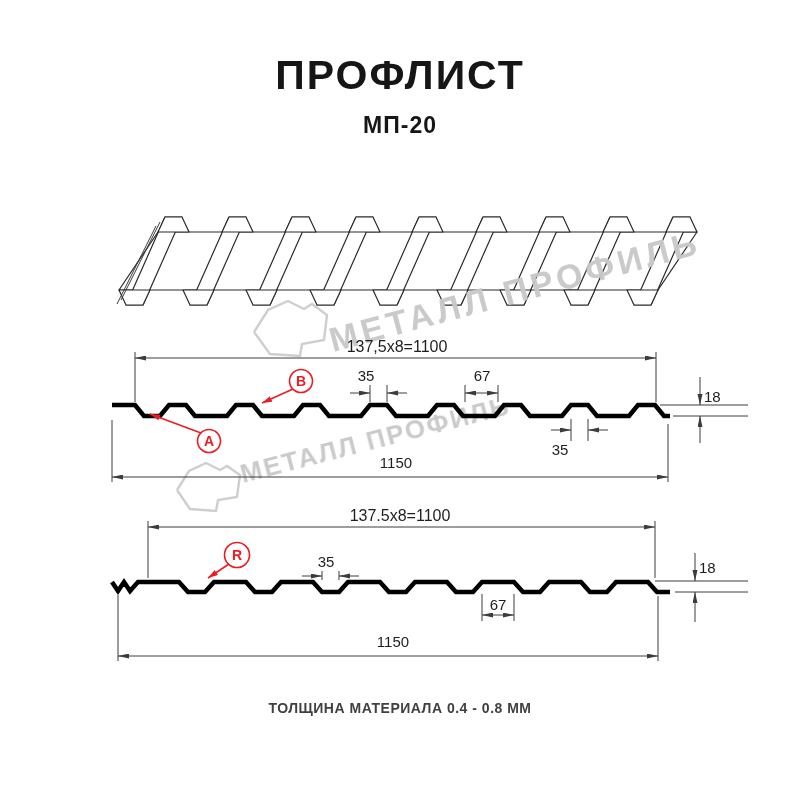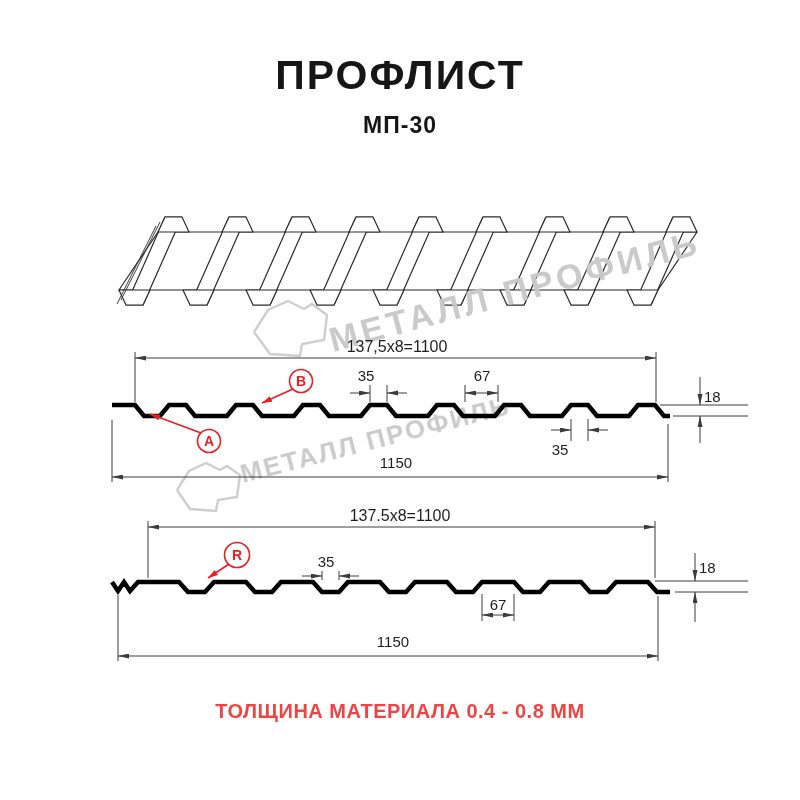--- a/index.html
+++ b/index.html
@@ -1,37 +1,37 @@
 <!DOCTYPE html>
 <html><head>
 <meta charset="utf-8">
 <style>
   html,body{margin:0;padding:0;background:#ffffff;}
   body{width:800px;height:800px;position:relative;font-family:"Liberation Sans",sans-serif;overflow:hidden;}
   .hdr{position:absolute;left:0;width:800px;text-align:center;color:#161616;}
   #title{top:52px;font-size:41px;font-weight:800;letter-spacing:2px;}
   #subtitle{top:112px;font-size:23px;font-weight:600;letter-spacing:1px;}
-  #footer{position:absolute;left:0;top:700px;width:800px;text-align:center;font-size:20px;font-weight:600;letter-spacing:.5px;color:#ef4444;}
+  #footer{position:absolute;left:0;top:700px;width:800px;text-align:center;font-size:14px;font-weight:600;letter-spacing:.5px;color:#404040;}
   svg{position:absolute;left:0;top:0;}
   svg text{font-family:"Liberation Sans",sans-serif;fill:#1e1e1e;}
   .dimtxt{font-size:15px;}
   .dimbig{font-size:16px;}
   .thin{stroke:#3c3c3c;stroke-width:1;fill:none;}
   .prof{stroke:#000;stroke-width:4.5;fill:none;stroke-linejoin:miter;}
   .wfill{fill:#fff;stroke:#2a2a2a;stroke-width:1.2;stroke-linejoin:round;}
   .wm{fill:#c8c8c8;font-weight:bold;}
   .wmlogo{fill:none;stroke:#cccccc;stroke-width:2.4;stroke-linejoin:miter;}
   .red{stroke:#ea1d25;fill:none;stroke-width:1.6;}
   .redtxt{fill:#ea1d25;font-size:14px;font-weight:bold;}
 </style>
 </head>
 <body>
 
 <div class="hdr" id="title">ПРОФЛИСТ</div>
-<div class="hdr" id="subtitle">МП-30</div>
+<div class="hdr" id="subtitle">МП-20</div>
 
 <svg width="800" height="800" viewBox="0 0 800 800">
   <defs>
     <marker id="ae" markerWidth="12" markerHeight="6" refX="11" refY="2.5" orient="auto" markerUnits="userSpaceOnUse">
         <path d="M0,0 L11,2.5 L0,5 z" fill="#3c3c3c"></path>
       </marker>
     <marker id="as" markerWidth="12" markerHeight="6" refX="0" refY="2.5" orient="auto" markerUnits="userSpaceOnUse">
         <path d="M11,0 L0,2.5 L11,5 z" fill="#3c3c3c"></path>
       </marker>
     <marker id="are" markerWidth="12" markerHeight="7" refX="10" refY="3" orient="auto" markerUnits="userSpaceOnUse">

